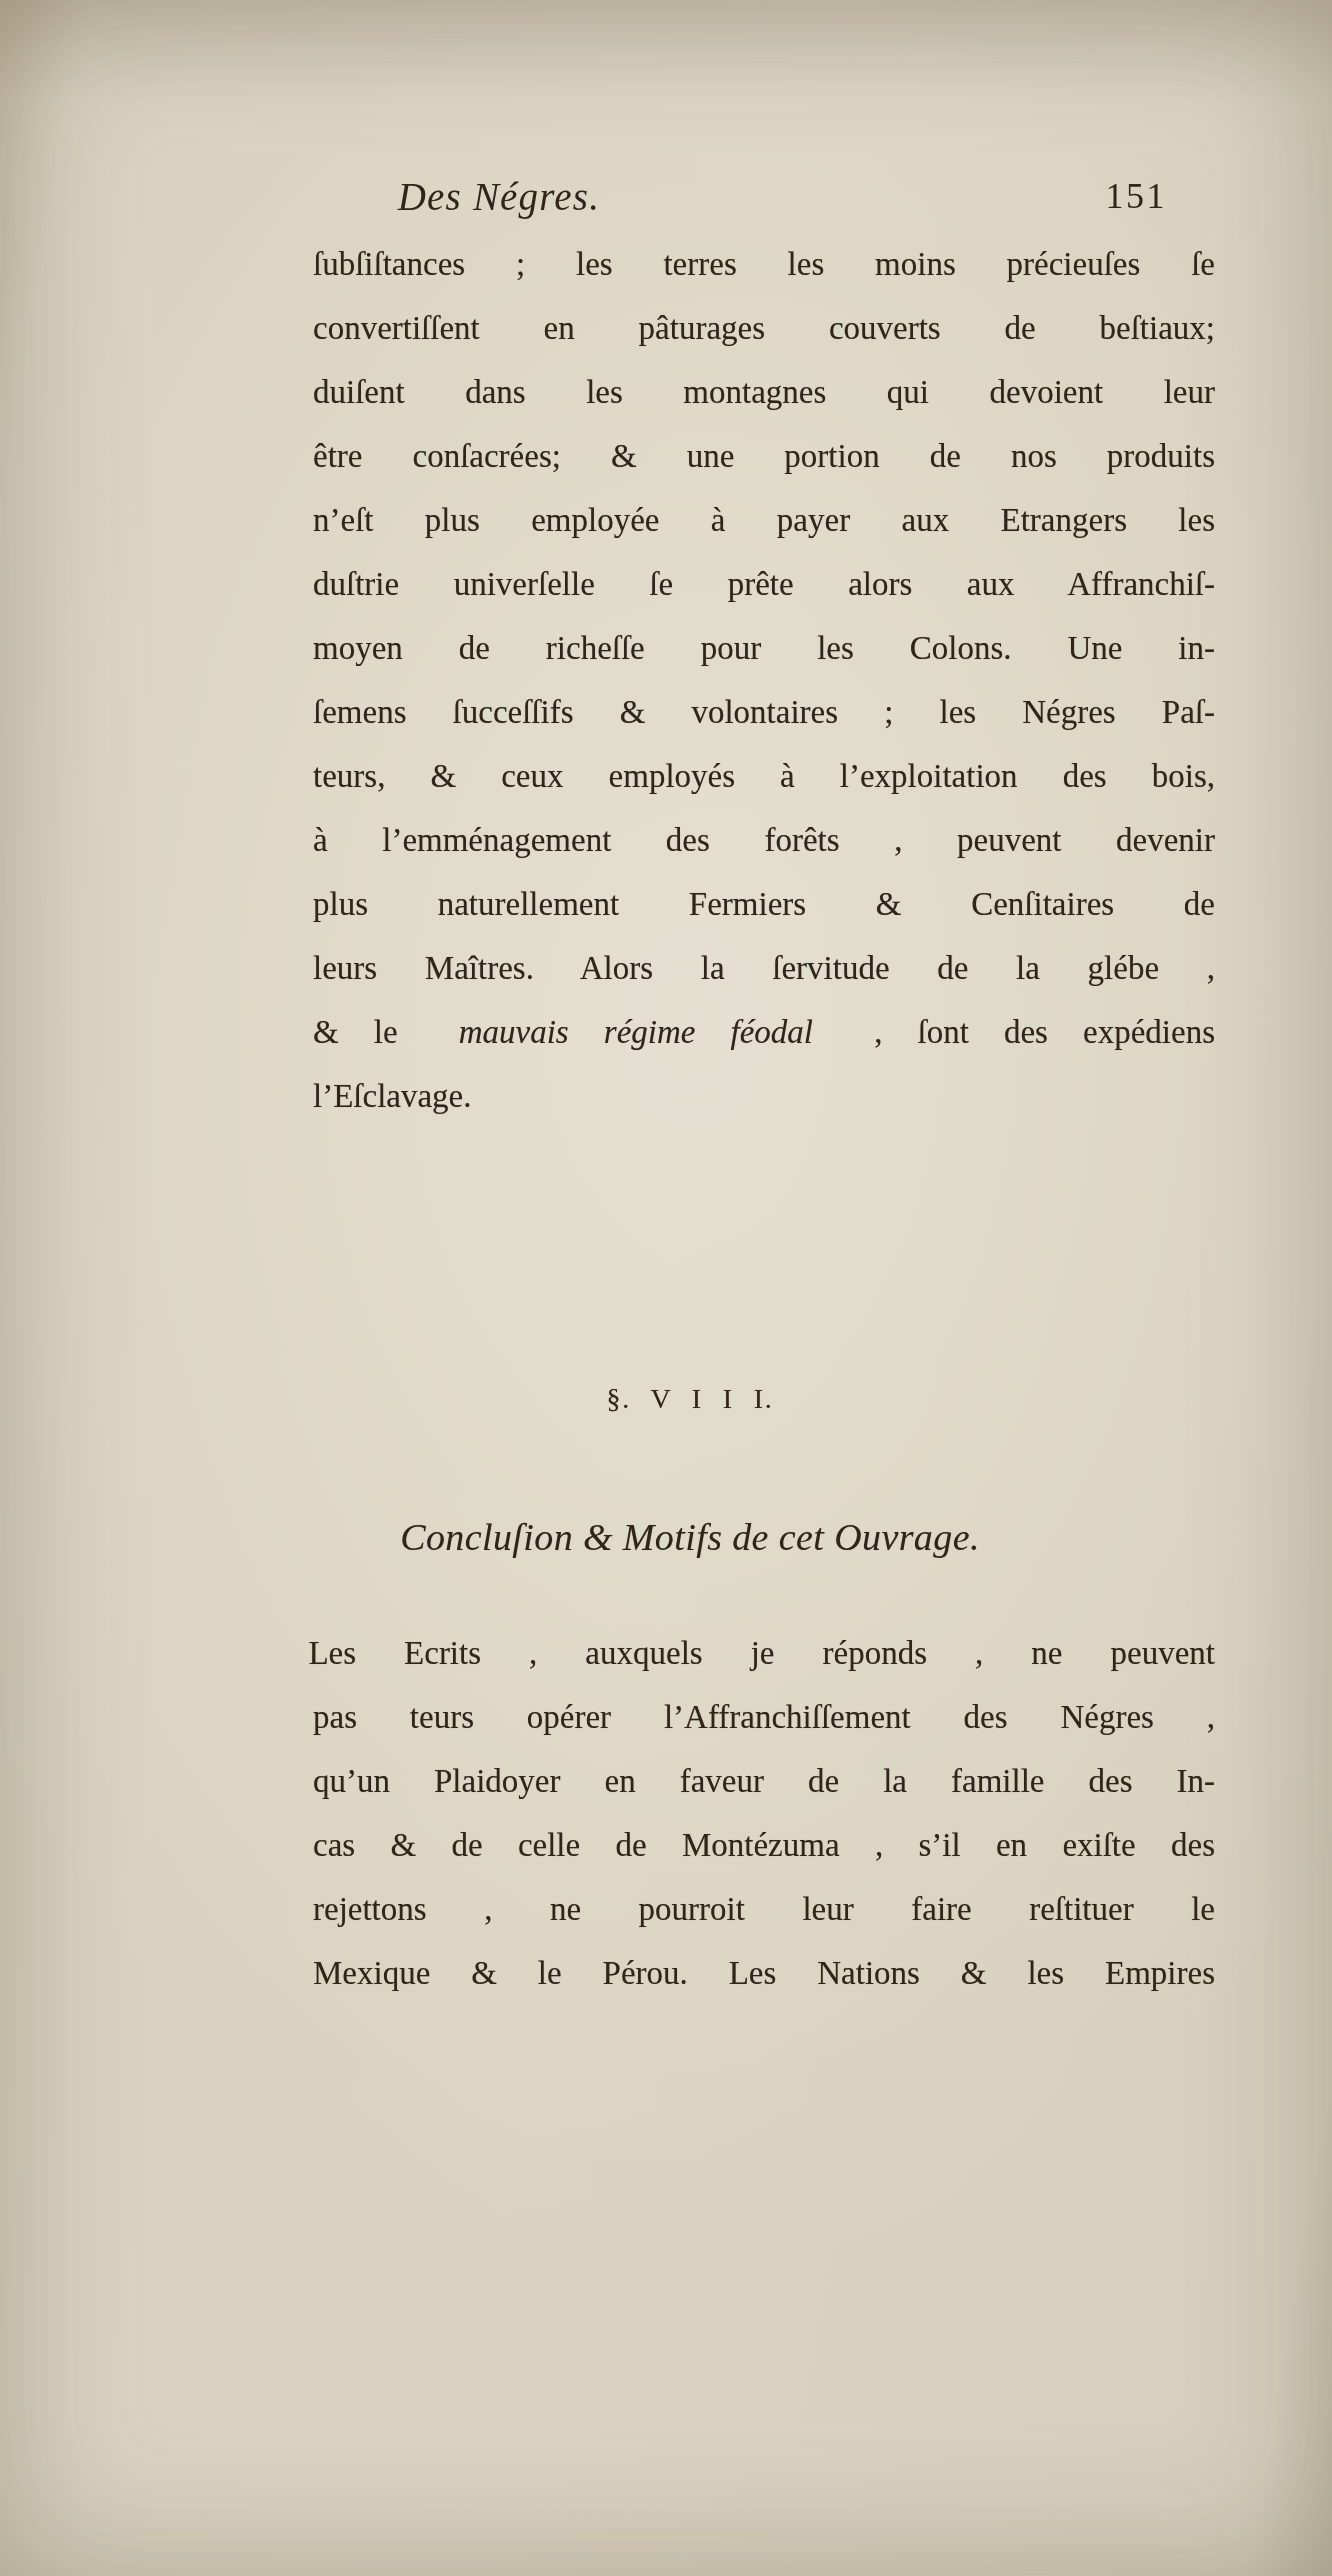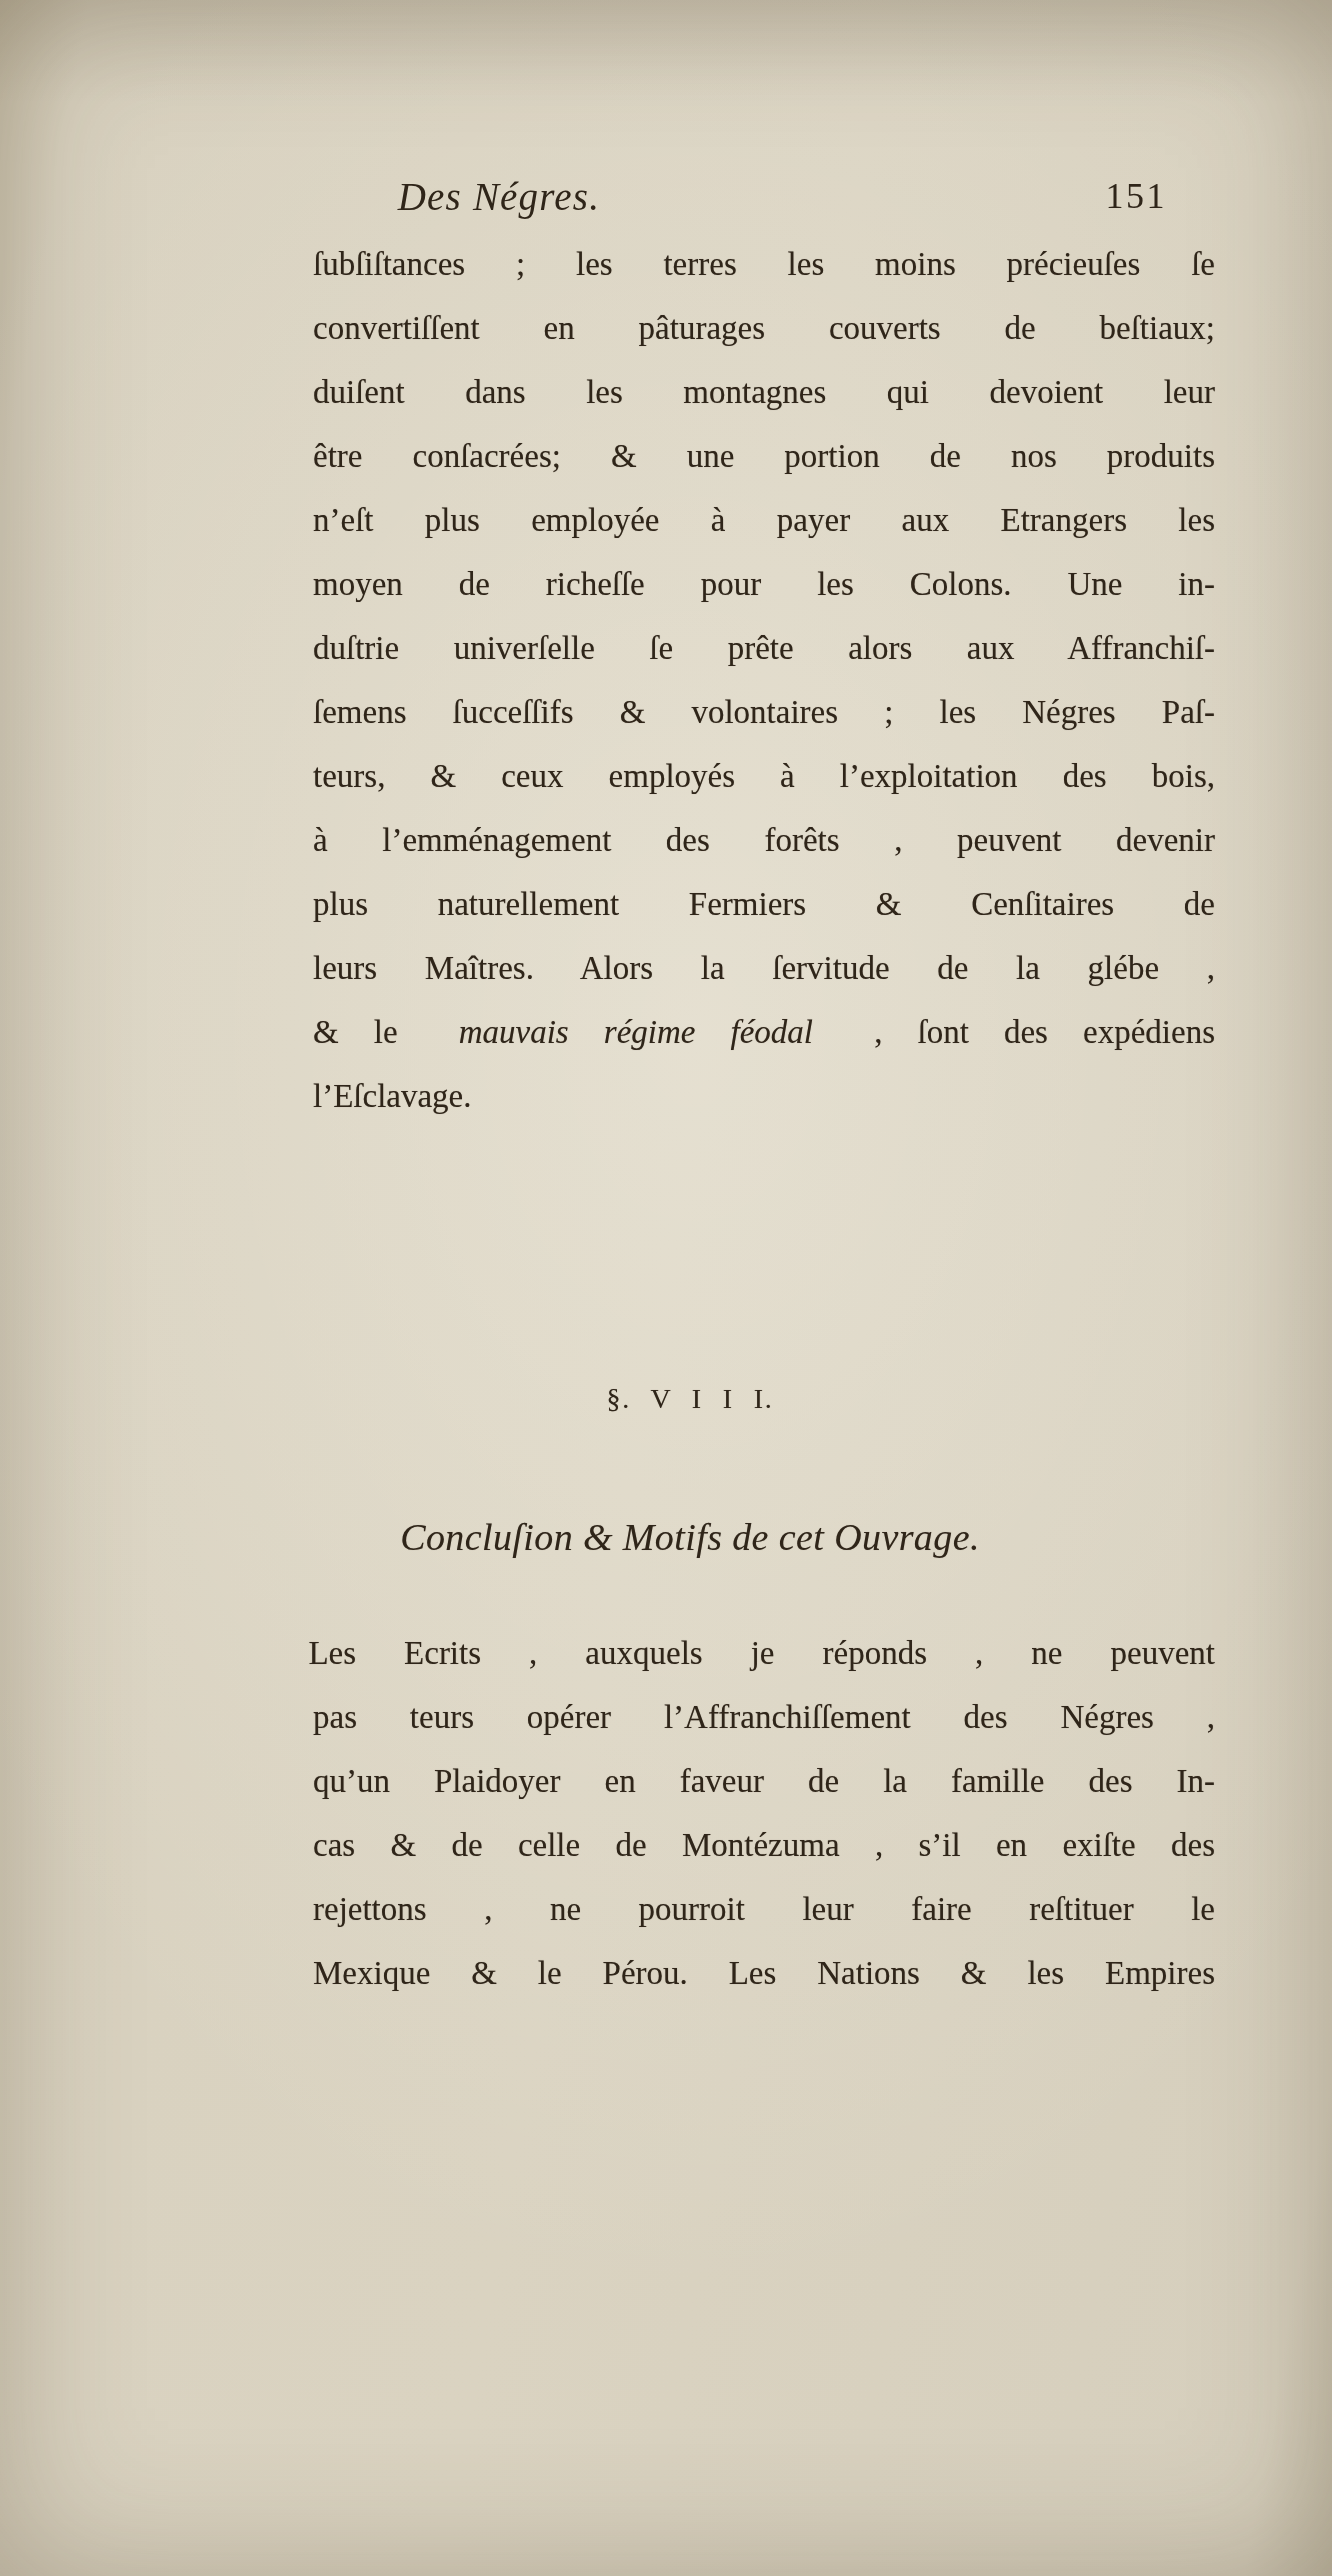--- a/index.html
+++ b/index.html
@@ -105,22 +105,22 @@
       <span class="head-title">Des Négres.</span>
       <span class="folio">151</span>
     </header>
 
     <div class="para para1">
         <div class="text-line"><span>ſubſiſtances ; les terres les moins précieuſes ſe</span></div>
         <div class="text-line"><span>convertiſſent en pâturages couverts de beſtiaux;</span></div>
         <div class="text-line"><span>duiſent dans les montagnes qui devoient leur</span></div>
         <div class="text-line"><span>être conſacrées; &amp; une portion de nos produits</span></div>
         <div class="text-line"><span>n’eſt plus employée à payer aux Etrangers les</span></div>
+        <div class="text-line"><span>duſtrie univerſelle ſe prête alors aux Affranchiſ-</span></div>
         <div class="text-line"><span>moyen de richeſſe pour les Colons. Une in-</span></div>
-        <div class="text-line"><span>duſtrie univerſelle ſe prête alors aux Affranchiſ-</span></div>
         <div class="text-line"><span>ſemens ſucceſſifs &amp; volontaires ; les Négres Paſ-</span></div>
         <div class="text-line"><span>teurs, &amp; ceux employés à l’exploitation des bois,</span></div>
         <div class="text-line"><span>à l’emménagement des forêts , peuvent devenir</span></div>
         <div class="text-line"><span>plus naturellement Fermiers &amp; Cenſitaires de</span></div>
         <div class="text-line"><span>leurs Maîtres. Alors la ſervitude de la glébe ,</span></div>
         <div class="text-line"><span>&amp; le </span><em>mauvais régime féodal</em><span> , ſont des expédiens</span></div>
         <div class="text-line no-justify"><span>l’Eſclavage.</span></div>
       </div>
 
     <div class="section-heading">§. V I I I.</div>

